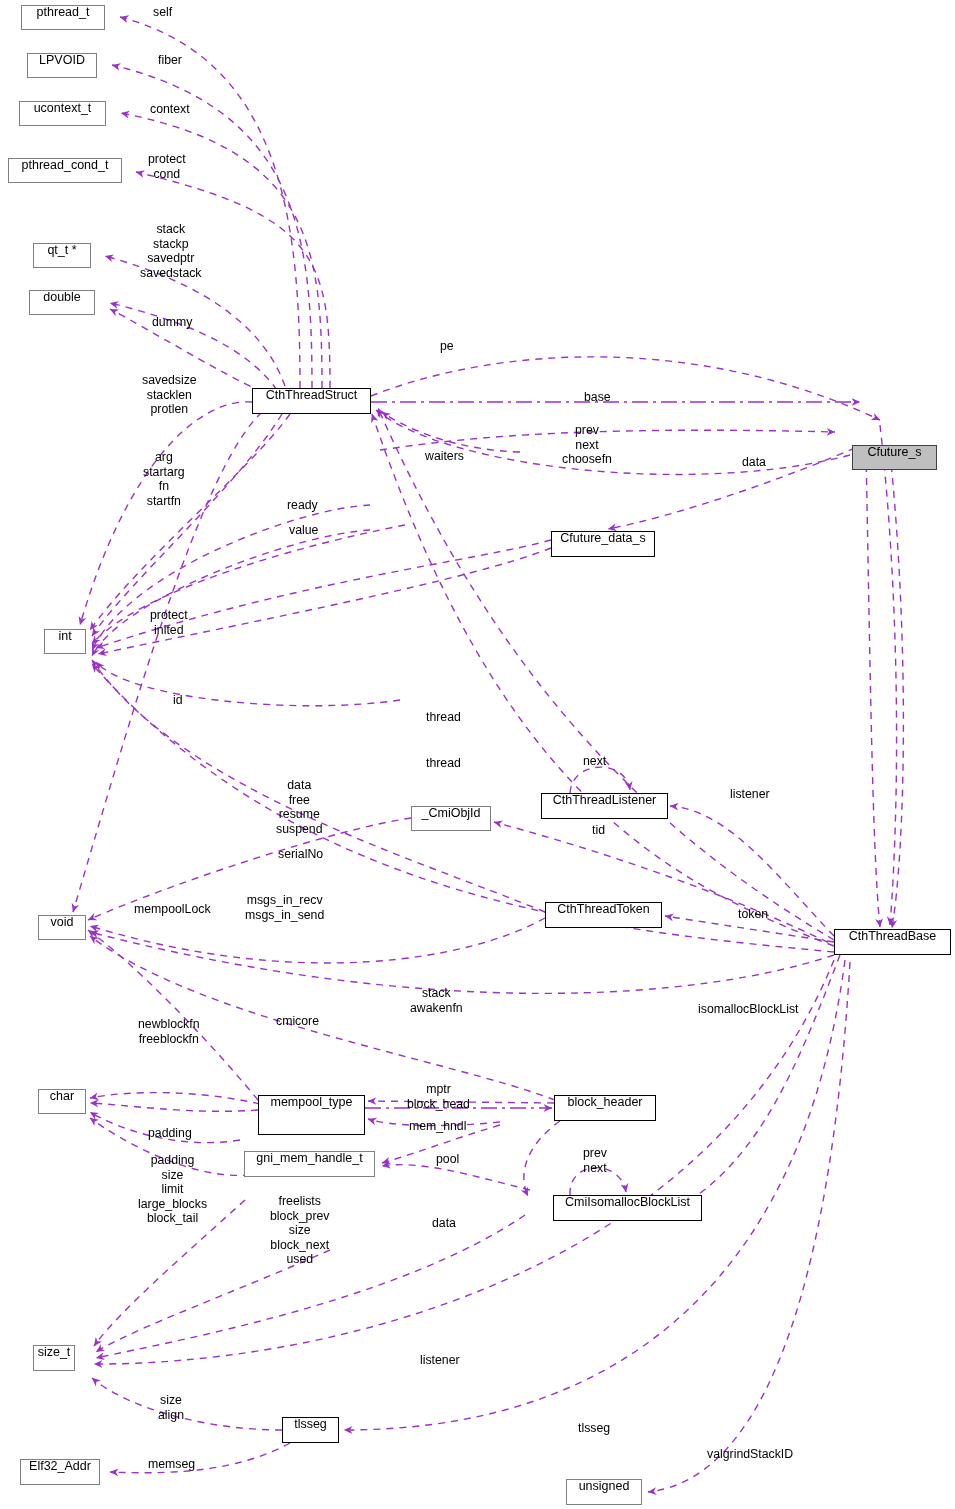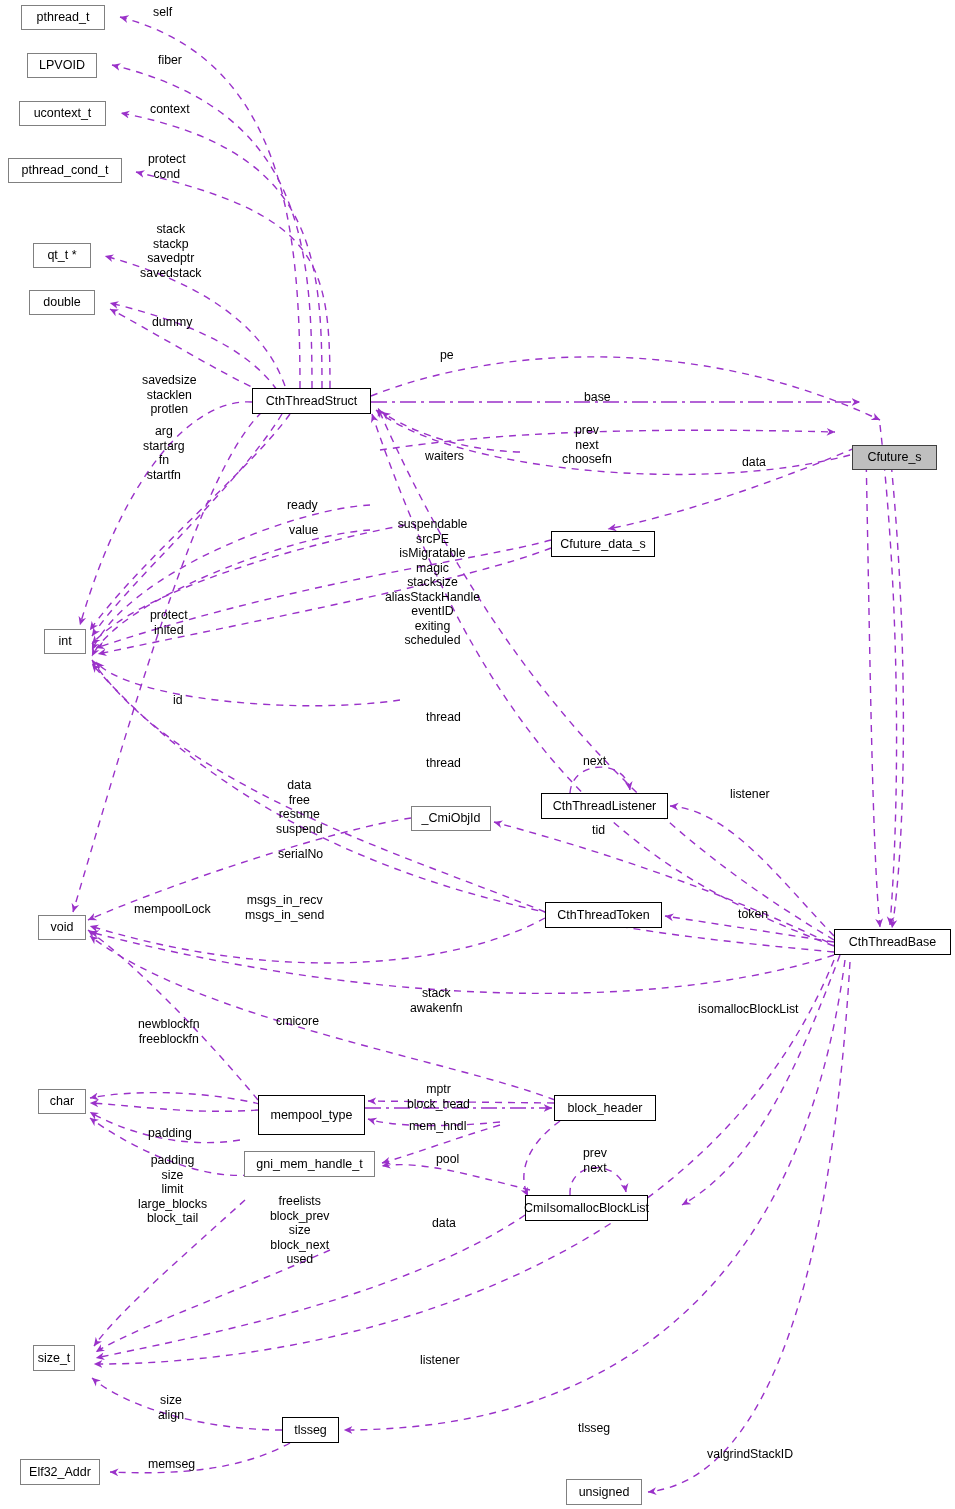--- a/index.html
+++ b/index.html
@@ -20,21 +20,20 @@
     left: 0;
     top: 0;
     width: 955px;
     height: 1509px;
     pointer-events: none;
   }
   .node {
     position: absolute;
     box-sizing: border-box;
     display: flex;
-    align-items: center;
     justify-content: center;
     background: #ffffff;
     border: 1px solid #000000;
     color: #000000;
     font-size: 12.5px;
     line-height: 1;
     white-space: nowrap;
     padding: 0 20px;
     z-index: 3;
   }
@@ -216,21 +215,21 @@
     </div>
   <div class="node" style="left:258px;top:1095px;width:107px;height:40px">
       <span>mempool_type</span>
     </div>
   <div class="node" style="left:554px;top:1095px;width:102px;height:26px">
       <span>block_header</span>
     </div>
   <div class="node greyborder" style="left:244px;top:1151px;width:131px;height:26px">
       <span>gni_mem_handle_t</span>
     </div>
-  <div class="node" style="left:525px;top:1195px;width:123px;height:26px">
+  <div class="node" style="left:553px;top:1195px;width:149px;height:26px">
       <span>CmiIsomallocBlockList</span>
     </div>
   <div class="node greyborder" style="left:33px;top:1345px;width:42px;height:26px">
       <span>size_t</span>
     </div>
   <div class="node" style="left:282px;top:1417px;width:57px;height:26px">
       <span>tlsseg</span>
     </div>
   <div class="node greyborder" style="left:20px;top:1459px;width:80px;height:26px">
       <span>Elf32_Addr</span>
@@ -242,44 +241,35 @@
   <div class="edge-label" style="left:153px;top:5px">self</div>
   <div class="edge-label" style="left:158px;top:53px">fiber</div>
   <div class="edge-label" style="left:150px;top:102px">context</div>
   <div class="edge-label" style="left:148px;top:152px">protect
 cond</div>
   <div class="edge-label" style="left:140px;top:222px">stack
 stackp
 savedptr
 savedstack</div>
   <div class="edge-label" style="left:152px;top:315px">dummy</div>
-  <div class="edge-label" style="left:440px;top:348px">pe</div>
+  <div class="edge-label" style="left:440px;top:339px">pe</div>
   <div class="edge-label" style="left:142px;top:373px">savedsize
 stacklen
 protlen</div>
   <div class="edge-label" style="left:584px;top:390px">base</div>
   <div class="edge-label" style="left:562px;top:423px">prev
 next
 choosefn</div>
   <div class="edge-label" style="left:425px;top:449px">waiters</div>
   <div class="edge-label" style="left:742px;top:455px">data</div>
-  <div class="edge-label" style="left:143px;top:424px">arg
+  <div class="edge-label" style="left:143px;top:450px">arg
 startarg
 fn
 startfn</div>
   <div class="edge-label" style="left:287px;top:498px">ready</div>
-  <div class="edge-label" style="left:385px;top:517px">suspendable
-srcPE
-isMigratable
-magic
-stacksize
-aliasStackHandle
-eventID
-exiting
-scheduled</div>
   <div class="edge-label" style="left:289px;top:523px">value</div>
   <div class="edge-label" style="left:150px;top:608px">protect
 inited</div>
   <div class="edge-label" style="left:173px;top:693px">id</div>
   <div class="edge-label" style="left:426px;top:710px">thread</div>
   <div class="edge-label" style="left:583px;top:754px">next</div>
   <div class="edge-label" style="left:426px;top:756px">thread</div>
   <div class="edge-label" style="left:730px;top:787px">listener</div>
   <div class="edge-label" style="left:276px;top:778px">data
 free

